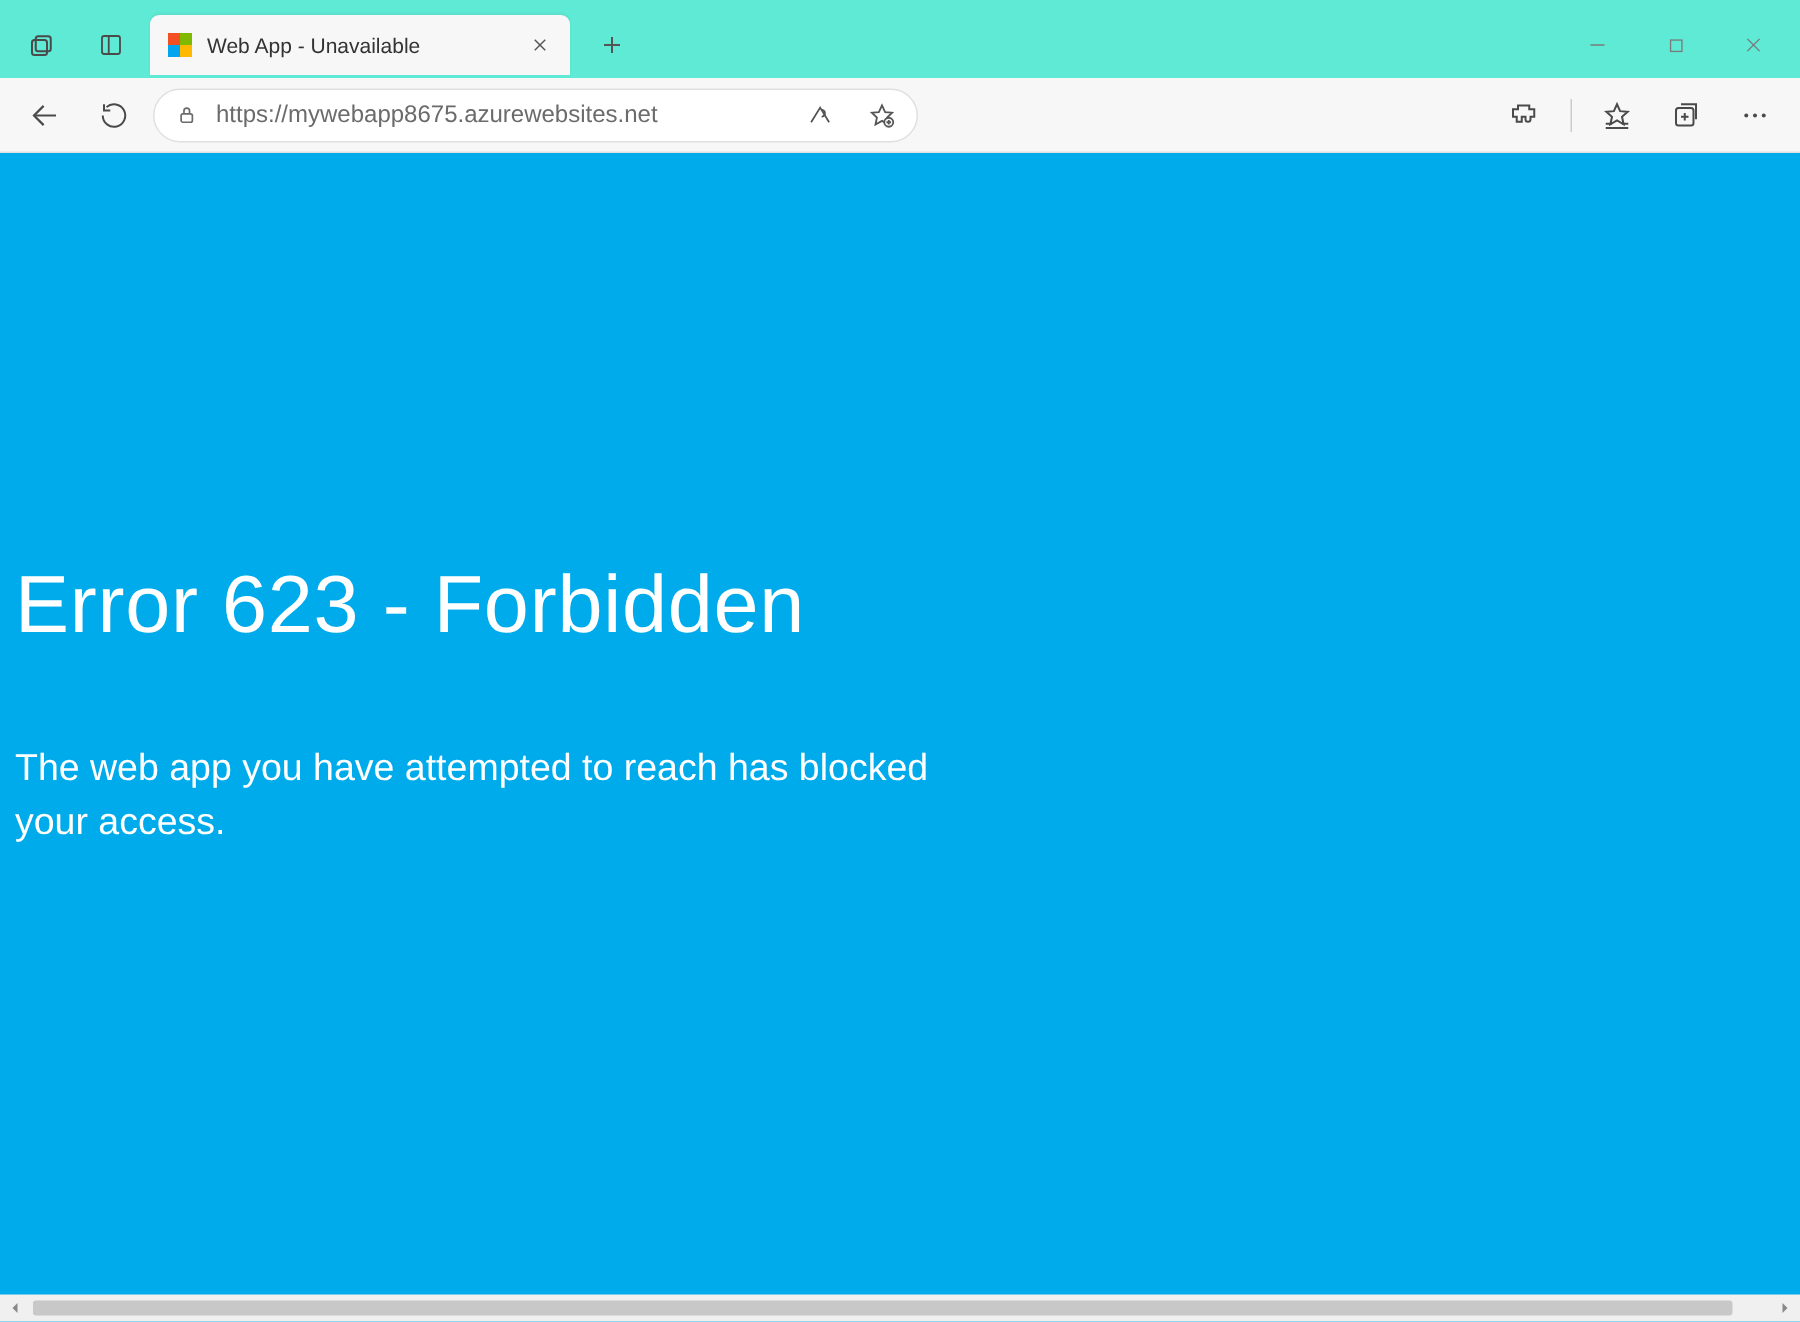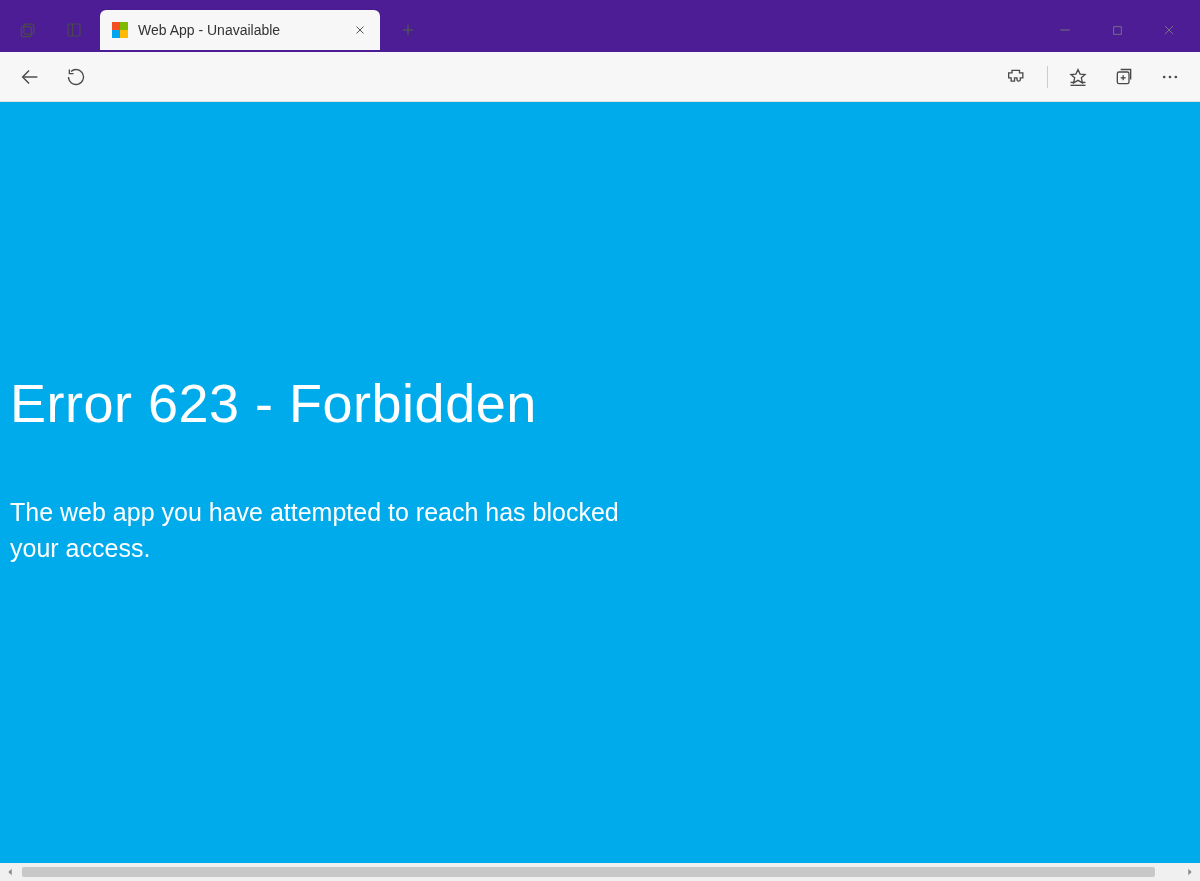--- a/index.html
+++ b/index.html
@@ -2,21 +2,21 @@
 <html><head>
 <meta charset="utf-8">
 <style>
   * { box-sizing: border-box; margin: 0; padding: 0; }
   html, body { width: 1200px; height: 881px; overflow: hidden; font-family: "Segoe UI", Arial, sans-serif; }
   body { background: #e8e8e8; display: flex; flex-direction: column; }
 
   
   .tab-strip {
     height: 52px;
-    background: #4c1d95;
+    background: #5eead4;
     display: flex;
     align-items: center;
     padding: 8px 8px 0 8px;
     gap: 6px;
   }
   .ts-btn {
     width: 40px; height: 40px;
     display: flex; align-items: center; justify-content: center;
     border-radius: 4px;
     color: #4a4a4a;
@@ -182,20 +182,43 @@
       <polyline points="11 5 4 12 11 19"></polyline>
     </svg>
   </div>
   <div class="tb-btn">
     <svg width="20" height="20" viewBox="0 0 24 24" fill="none" stroke="currentColor" stroke-width="1.6">
       <path d="M3 12a9 9 0 1 0 3-6.7"></path>
       <polyline points="4 3 4 8 9 8"></polyline>
     </svg>
   </div>
 
+  <div class="address-bar">
+    <span class="lock">
+      <svg width="15" height="15" viewBox="0 0 24 24" fill="none" stroke="currentColor" stroke-width="1.8">
+        <rect x="6" y="11" width="12" height="9" rx="2"></rect>
+        <path d="M9 11V8a3 3 0 0 1 6 0v3"></path>
+      </svg>
+    </span>
+    <input class="url" type="text" readonly="" value="https://mywebapp8675.azurewebsites.net" style="">
+    <span class="ab-icon">
+      <svg width="18" height="18" viewBox="0 0 24 24" fill="none" stroke="currentColor" stroke-width="1.6">
+        <path d="M5 18 L13 5 L21 18"></path>
+        <path d="M15 7 C18 8 18 12 15 13" stroke-linecap="round"></path>
+      </svg>
+    </span>
+    <span class="ab-icon">
+      <svg width="18" height="18" viewBox="0 0 24 24" fill="none" stroke="currentColor" stroke-width="1.6">
+        <polygon points="12 3 14.8 9 21 9.5 16.5 13.8 17.8 20 12 16.8 6.2 20 7.5 13.8 3 9.5 9.2 9"></polygon>
+        <circle cx="18" cy="18" r="4" fill="#f7f7f7"></circle>
+        <line x1="18" y1="16" x2="18" y2="20"></line>
+          <line x1="16" y1="18" x2="20" y2="18"></line>
+      </svg>
+    </span>
+  </div>
 
   <div class="tb-spacer"></div>
 
   <div class="tb-btn">
     <svg width="20" height="20" viewBox="0 0 24 24" fill="none" stroke="currentColor" stroke-width="1.6">
       <path d="M9 4h6v3h4v6h-3v2a2 2 0 0 1-4 0v-2H9v4H5v-4H2V7h4V4z"></path>
     </svg>
   </div>
   <div class="divider"></div>
   <div class="tb-btn">

